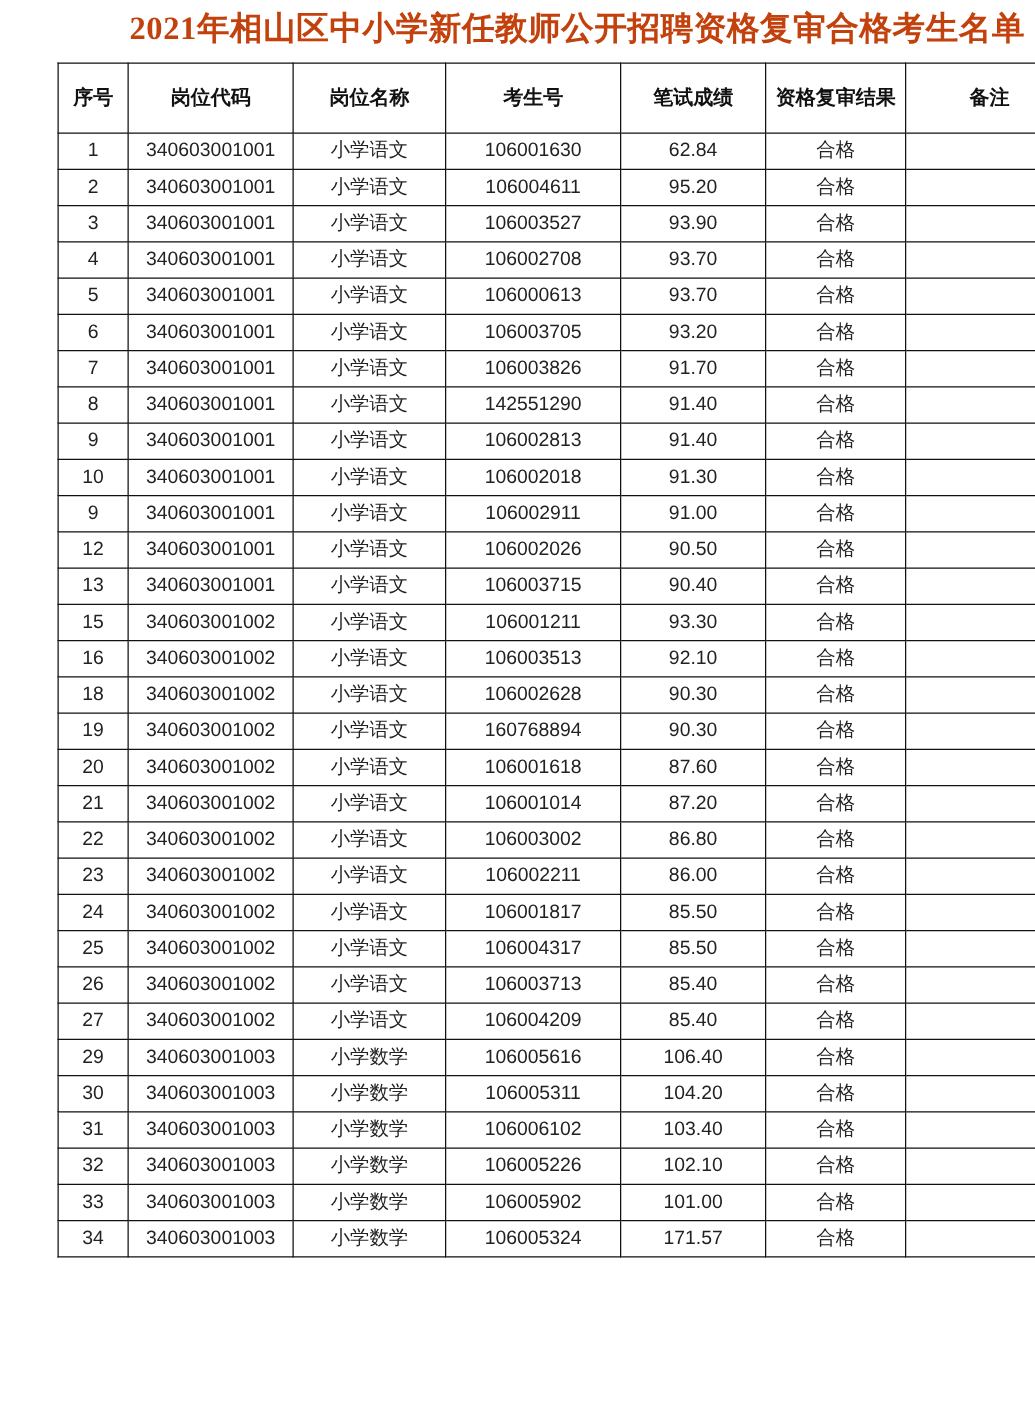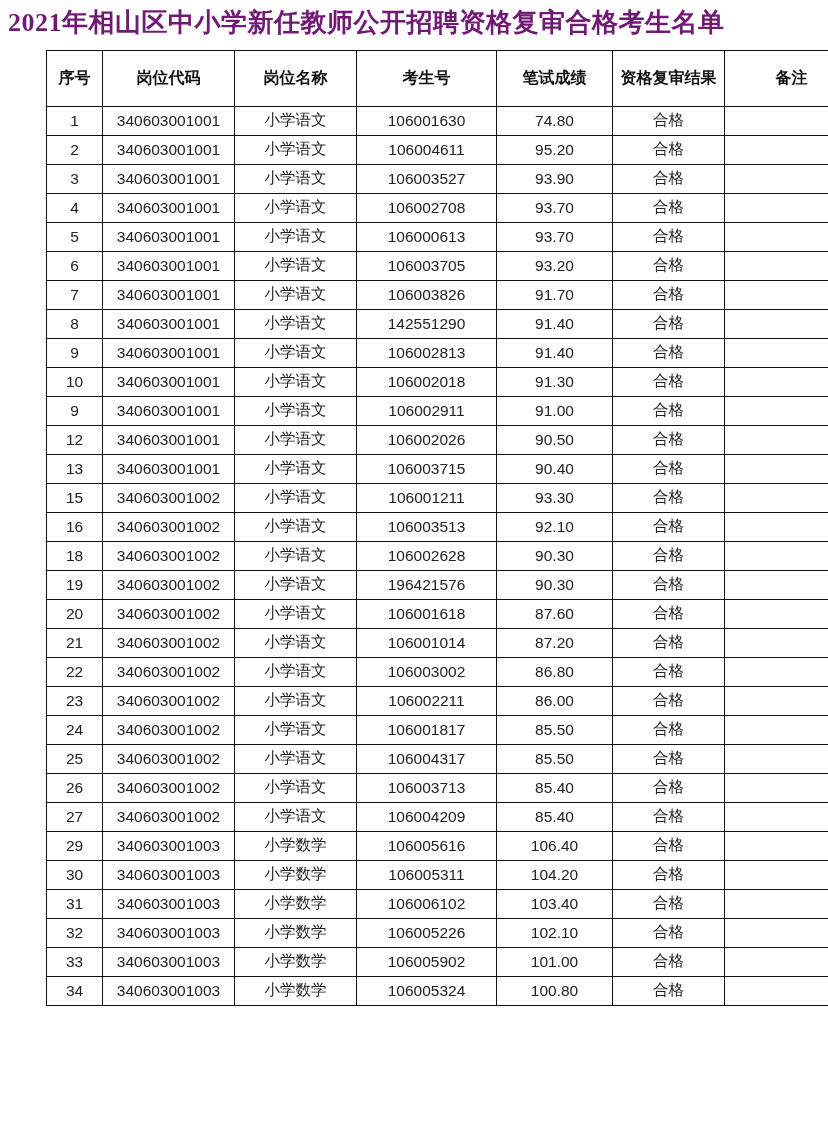--- a/index.html
+++ b/index.html
@@ -14,24 +14,24 @@
     color: #1c1c1c;
   }
   .page {
     width: 828px;
     height: 1138px;
     padding: 4px 8px 0 8px;
     background: #ffffff;
   }
   .doc-title {
     margin: 2px 0 10px 0;
-    text-align: left;
+    text-align: right;
     font-size: 26px;
     font-weight: bold;
-    color: #701a75;
+    color: #c2410c;
     letter-spacing: 0.5px;
     line-height: 1.3;
     font-family: "Liberation Serif", "DejaVu Serif", serif;
   }
   table.candidates {
     width: 812px;
     border-collapse: collapse;
     table-layout: fixed;
     background: #ffffff;
     margin-left: 38px;
@@ -90,21 +90,21 @@
           <th>资格复审结果</th>
           <th>备注</th>
         </tr>
     </thead>
     <tbody>
         <tr>
           <td>1</td>
           <td>340603001001</td>
           <td>小学语文</td>
           <td>106001630</td>
-          <td>74.80</td>
+          <td>62.84</td>
           <td>合格</td>
           <td></td>
         </tr>
         <tr>
           <td>2</td>
           <td>340603001001</td>
           <td>小学语文</td>
           <td>106004611</td>
           <td>95.20</td>
           <td>合格</td>
@@ -233,21 +233,21 @@
           <td>小学语文</td>
           <td>106002628</td>
           <td>90.30</td>
           <td>合格</td>
           <td></td>
         </tr>
         <tr>
           <td>19</td>
           <td>340603001002</td>
           <td>小学语文</td>
-          <td>196421576</td>
+          <td>160768894</td>
           <td>90.30</td>
           <td>合格</td>
           <td></td>
         </tr>
         <tr>
           <td>20</td>
           <td>340603001002</td>
           <td>小学语文</td>
           <td>106001618</td>
           <td>87.60</td>
@@ -360,19 +360,19 @@
           <td>106005902</td>
           <td>101.00</td>
           <td>合格</td>
           <td></td>
         </tr>
         <tr>
           <td>34</td>
           <td>340603001003</td>
           <td>小学数学</td>
           <td>106005324</td>
-          <td>100.80</td>
+          <td>171.57</td>
           <td>合格</td>
           <td></td>
         </tr>
       </tbody>
   </table>
 </div>
 
 </body></html>

